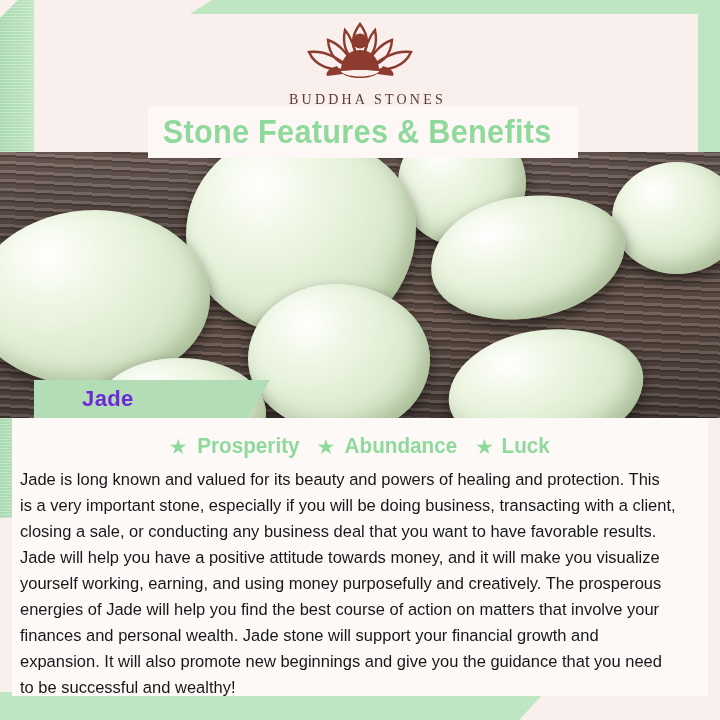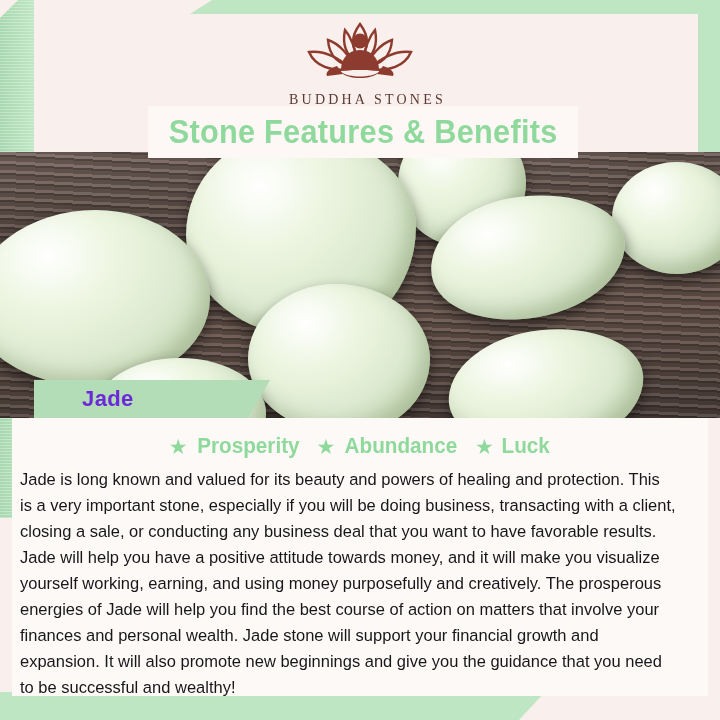--- a/index.html
+++ b/index.html
@@ -60,21 +60,21 @@
     font-family:"Liberation Serif", serif;
     font-size:14px;letter-spacing:3.2px;
     color:#5a3a33;font-weight:400;padding-left:15px;
   }
 
   
   #title-box{
     position:absolute;left:148px;top:106px;
     width:430px;height:52px;
     background:#fdf8f6;
-    display:flex;align-items:center;justify-content:center;
+    display:flex;align-items:center;justify-content:flex-start;
     z-index:4;
   }
   #title-text{
     font-family:"Liberation Sans Narrow","Liberation Sans",sans-serif;
     font-weight:bold;
     font-size:33px;
     letter-spacing:.3px;
     color:#8fd99c;
     transform:scaleX(.93);
     white-space:nowrap;

